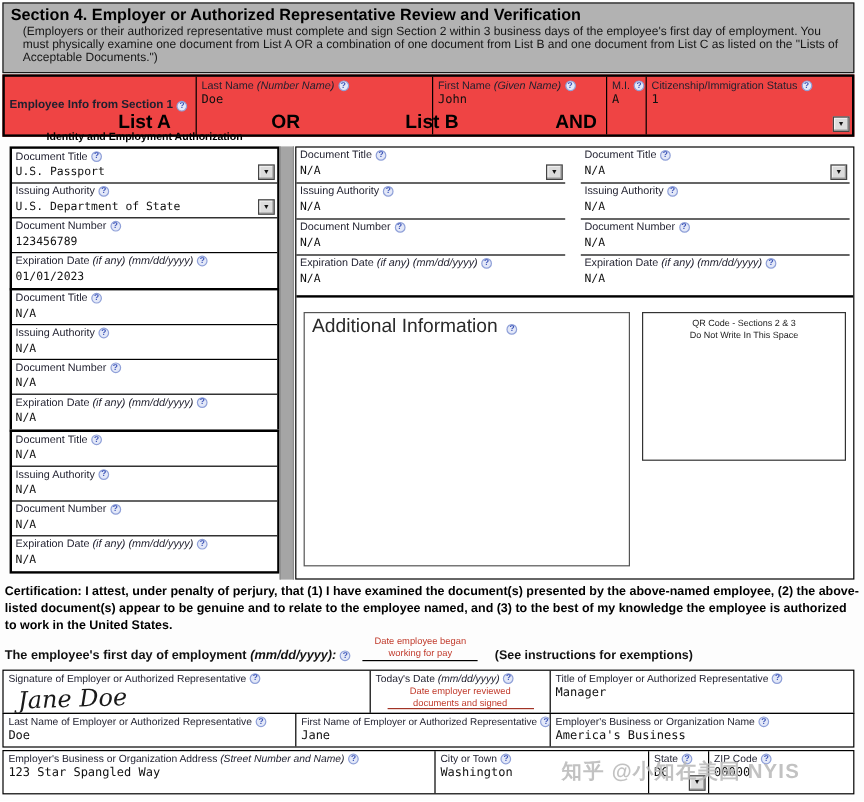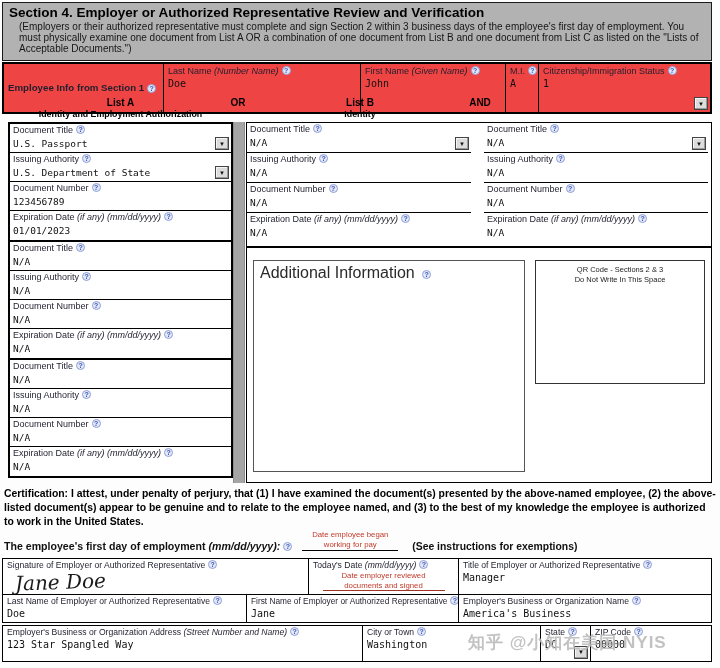--- a/index.html
+++ b/index.html
@@ -42,21 +42,21 @@
     margin-left: 3px; vertical-align: 1px;
   }
   .dd-btn {
     position: absolute; right: 2px; bottom: 2px; width: 14px; height: 13px;
     background: #dcdcdc; border: 1px solid #444;
     box-shadow: inset -1px -1px 0 #9a9a9a, inset 1px 1px 0 #f5f5f5;
     font-size: 6px; line-height: 10px; text-align: center; color: #111; padding: 0;
   }
   
   .lh { position: absolute; top: 97px; text-align: center; color: #000; }
-  .lh .t { font-size: 10px; font-weight: bold; line-height: 12px; }
+  .lh .t { font-size: 16px; font-weight: bold; line-height: 12px; }
   .lh .s { font-size: 8.8px; font-weight: bold; line-height: 11px; }
   #lh-a { left: 8px;  width: 225px; }
   #lh-or { left: 214px; width: 48px; }
   #lh-b { left: 246px; width: 228px; }
   #lh-and { left: 456px; width: 48px; }
   #lh-c { left: 482px; width: 230px; }
   
   .field { position: relative; padding: 1px 3px 0 3px; height: 29px; overflow: visible; }
   .field .lbl { font-size: 9px; color: #1f1f2e; white-space: nowrap; line-height: 11.5px; }
   .field .val { font-family: "DejaVu Sans Mono", monospace; font-size: 9.5px; color: #101010; line-height: 14px; white-space: nowrap; }
@@ -174,21 +174,20 @@
 
   <div class="lh" id="lh-a">
     <div class="t">List A</div>
     <div class="s">Identity and Employment Authorization</div>
   </div>
   <div class="lh" id="lh-or">
     <div class="t">OR</div>
   </div>
   <div class="lh" id="lh-b">
     <div class="t">List B</div>
-    <div class="s">Identity</div>
   </div>
   <div class="lh" id="lh-and">
     <div class="t">AND</div>
   </div>
 
   <div id="list-a-col">
 
     <div class="block">
       <div class="field bb">
         <div class="lbl"><span>Document Title</span><span class="help-icon">?</span></div>

